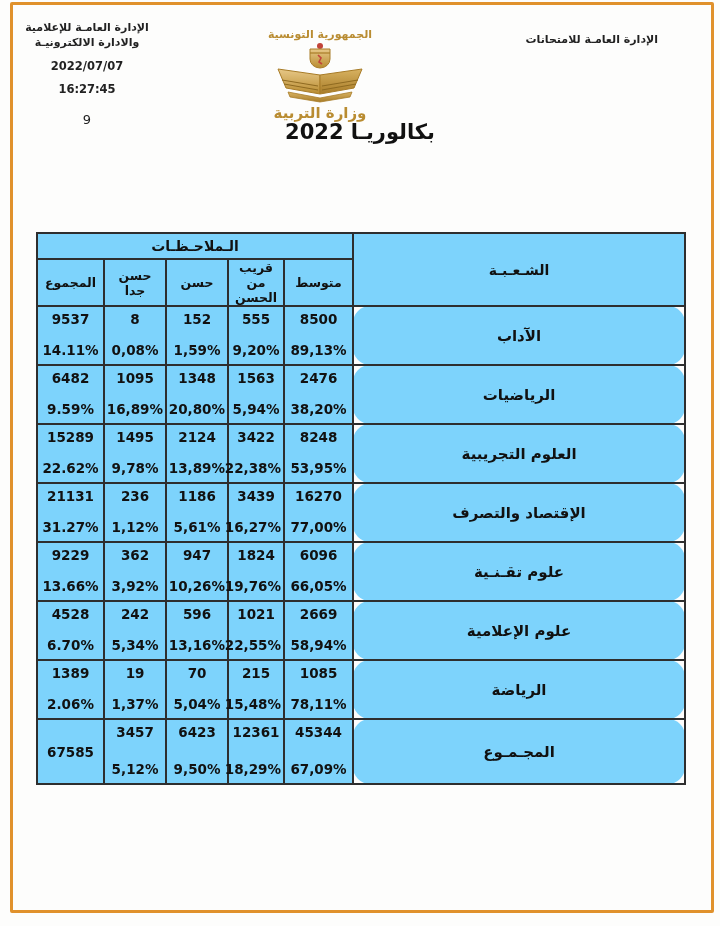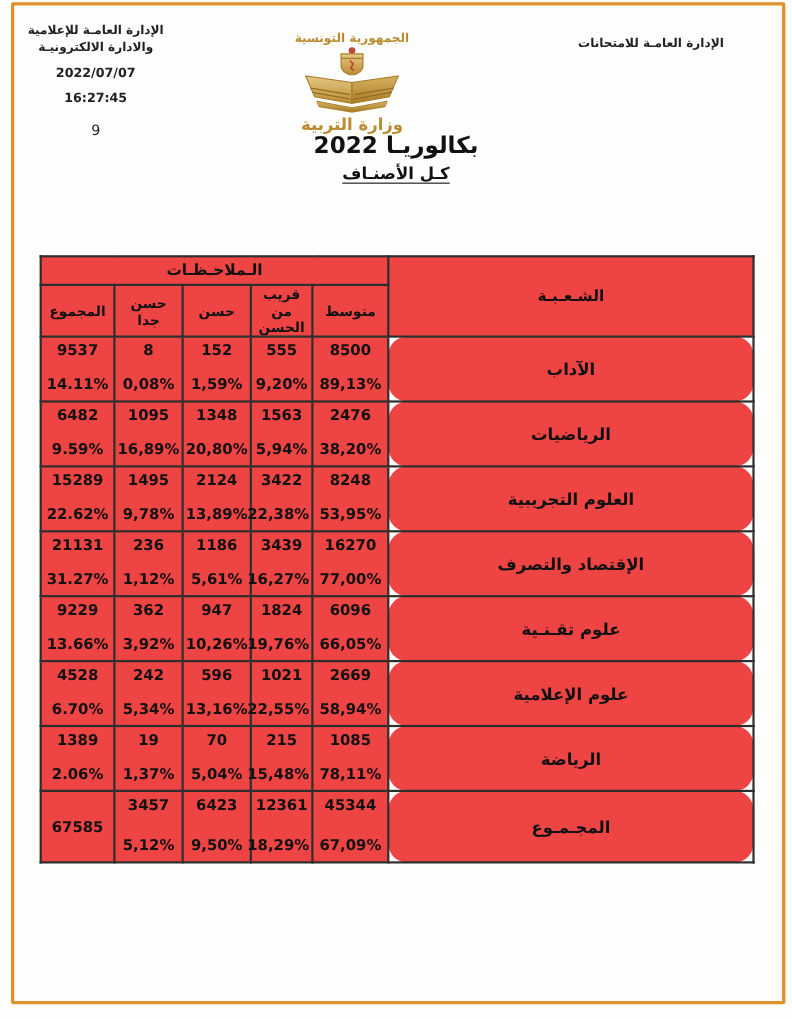--- a/index.html
+++ b/index.html
@@ -44,21 +44,21 @@
                 text-underline-offset:3px; margin:0; }
 
   
   table.results {
     position:absolute; top:232px; left:36px; width:650px;
     border-collapse:collapse; table-layout:fixed; color:#111;
     direction:rtl;
   }
   table.results th, table.results td {
     border:2px solid #2e2e2e; padding:0; text-align:center; vertical-align:middle;
-    background:#ef4444;
+    background:#7dd3fc;
   }
   th.remarks-h { height:24px; font-size:14px; font-weight:bold; }
   th.section-h { font-size:14px; font-weight:bold; letter-spacing:1px; }
   tr.hrow2 th  { height:38px; font-size:12.5px; font-weight:bold; line-height:1.2; padding:0 2px; }
 
   tbody tr { height:57px; }
   tbody tr.total-row { height:64px; }
 
   td.section-cell { font-size:15px; font-weight:bold; padding-left:6px;border-radius:17px; }
   td.num-cell .cell-inner {
@@ -112,21 +112,20 @@
         <path d="M100,58 L64,64 M98,62 L64,68" stroke="#8f6a20" stroke-width="1" fill="none"></path>
         <path d="M30,70 L62,76 L94,70 L92,75 L62,80 L32,75 Z" fill="url(#goldB)" stroke="#a87c28" stroke-width="0.8"></path>
       </g>
 
       <text x="62" y="96" text-anchor="middle" font-size="15" class="gold-cal">وزارة التربية</text>
     </svg>
   </div>
 
   <div class="titles">
     <p class="title-sub">بكالوريـا 2022</p>
-    <p class="title-cat">كـل الأصنـاف</p>
   </div>
 
   <table class="results">
     <colgroup>
       <col style="width:332px">
         <col style="width:69px">
         <col style="width:56px">
       <col style="width:62px">
         <col style="width:62px">
         <col style="width:67px">

